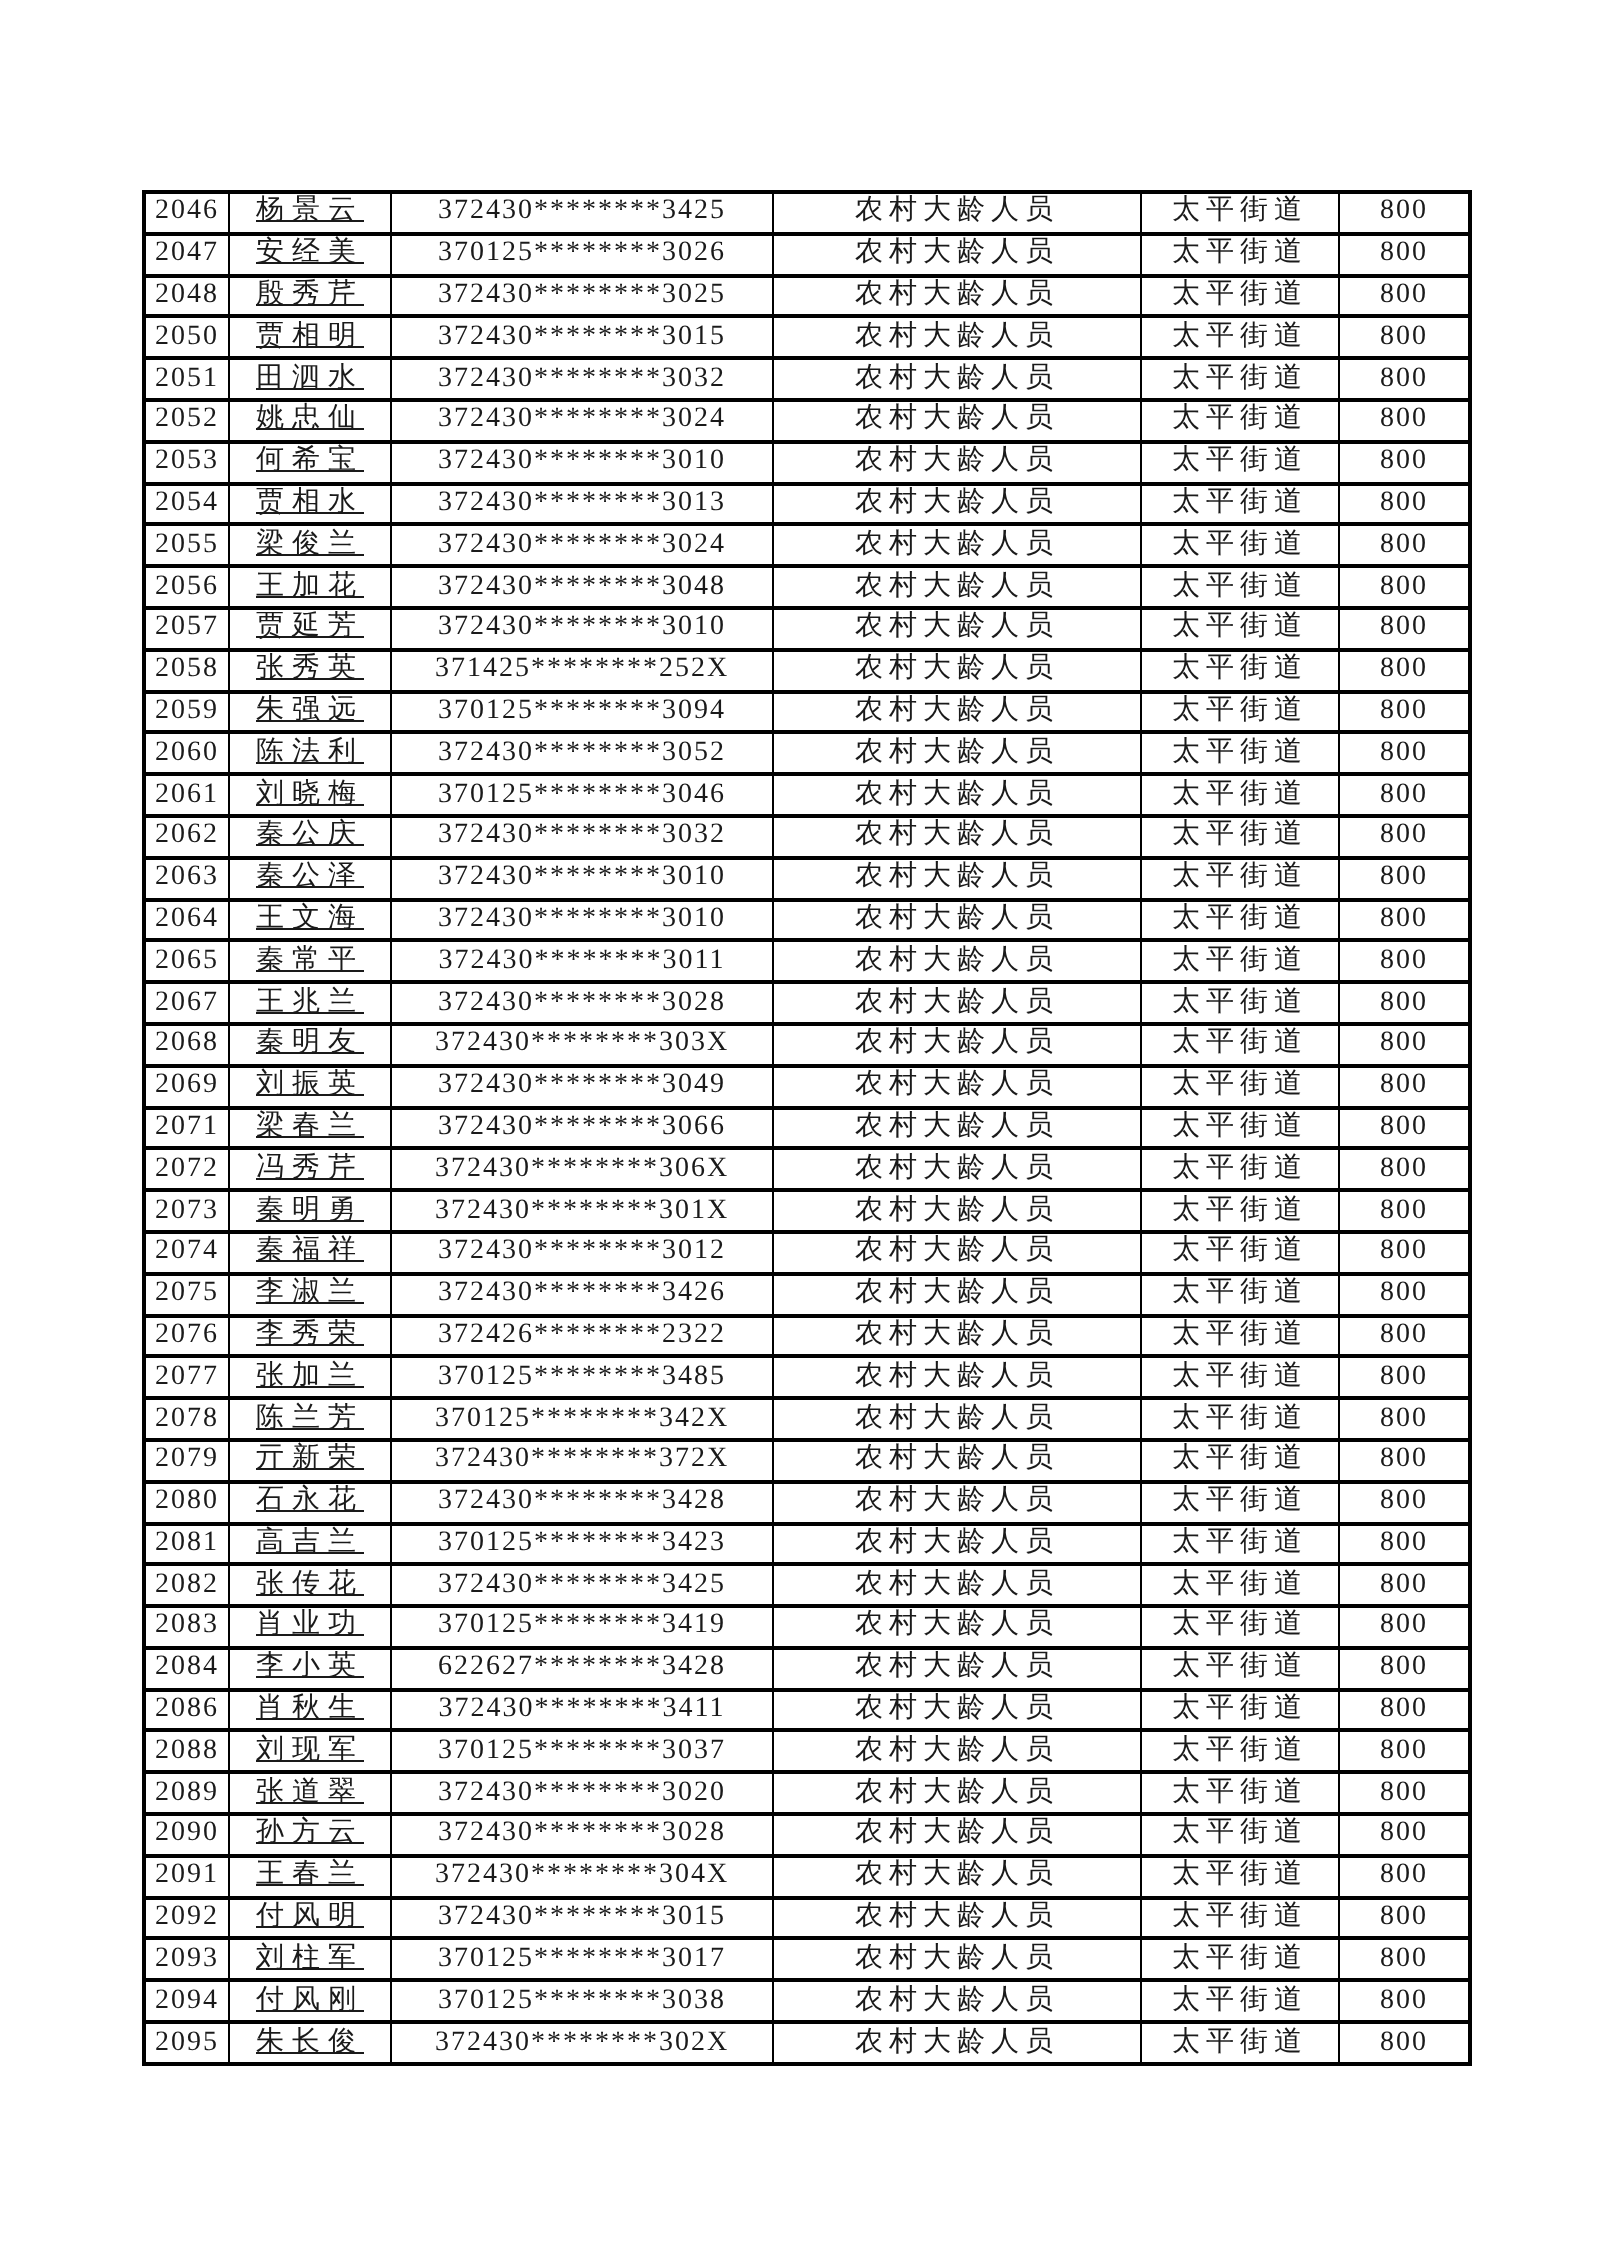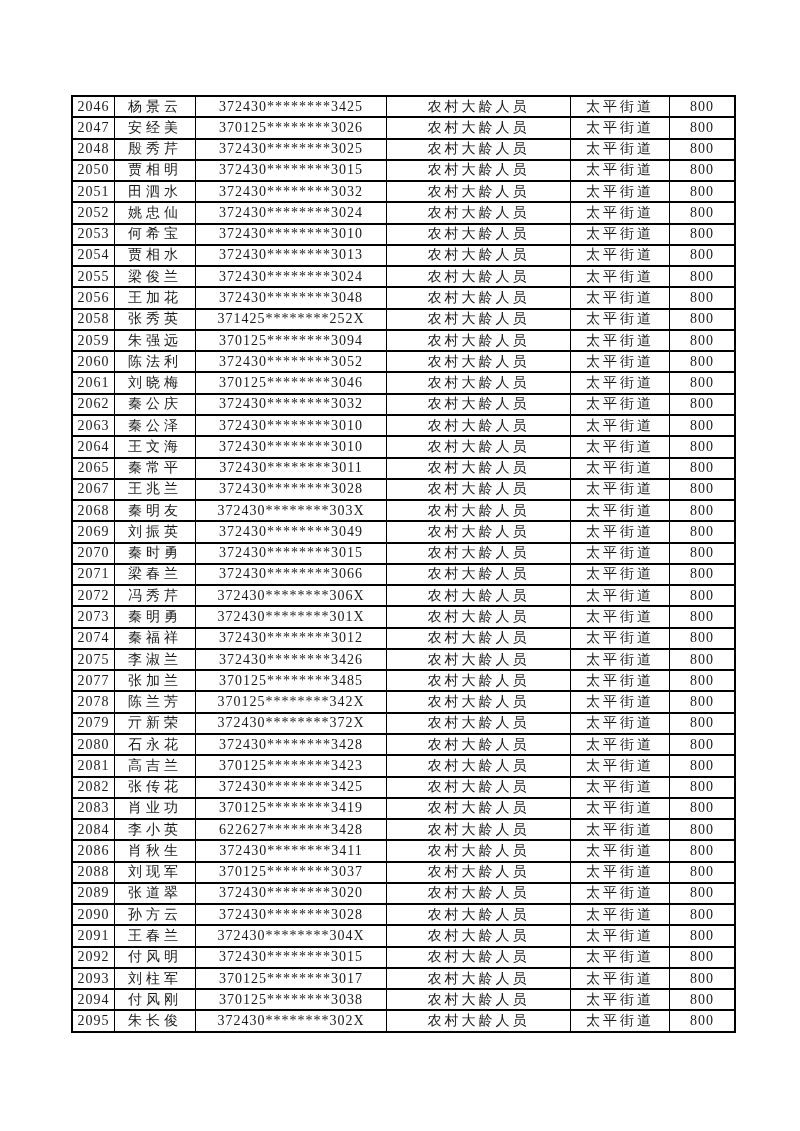--- a/index.html
+++ b/index.html
@@ -38,21 +38,21 @@
     vertical-align: middle;
     padding: 0;
     font-size: 14px;
     line-height: 1;
     white-space: nowrap;
     overflow: hidden;
     color: #1a1a1a;
   }
   table.roster { border: 2px solid #000000; }
   td.c-seq    { width: 41px;  letter-spacing: 1px; }
-  td.c-name   { width: 80px;  letter-spacing: 4px; font-size: 14px; }
+  td.c-name   { width: 80px;  letter-spacing: 4px; font-size: 14px; text-decoration: underline; }
   td.c-id     { width: 190px; letter-spacing: 1px; }
   td.c-cat    { width: 183px; letter-spacing: 3px; }
   td.c-street { width: 98px;  letter-spacing: 3px; }
   td.c-amt    { width: 64px;  letter-spacing: 1px; }
 </style>
 </head>
 <body>
 
 <div class="sheet">
   <table class="roster">
@@ -131,20 +131,28 @@
         </tr>
         <tr>
           <td class="c-seq">2056</td>
           <td class="c-name">王加花</td>
           <td class="c-id">372430********3048</td>
           <td class="c-cat">农村大龄人员</td>
           <td class="c-street">太平街道</td>
           <td class="c-amt">800</td>
         </tr>
         <tr>
+          <td class="c-seq">2057</td>
+          <td class="c-name">贾延芳</td>
+          <td class="c-id">372430********3010</td>
+          <td class="c-cat">农村大龄人员</td>
+          <td class="c-street">太平街道</td>
+          <td class="c-amt">800</td>
+        </tr>
+        <tr>
           <td class="c-seq">2058</td>
           <td class="c-name">张秀英</td>
           <td class="c-id">371425********252X</td>
           <td class="c-cat">农村大龄人员</td>
           <td class="c-street">太平街道</td>
           <td class="c-amt">800</td>
         </tr>
         <tr>
           <td class="c-seq">2059</td>
           <td class="c-name">朱强远</td>
@@ -219,28 +227,20 @@
         </tr>
         <tr>
           <td class="c-seq">2069</td>
           <td class="c-name">刘振英</td>
           <td class="c-id">372430********3049</td>
           <td class="c-cat">农村大龄人员</td>
           <td class="c-street">太平街道</td>
           <td class="c-amt">800</td>
         </tr>
         <tr>
-          <td class="c-seq">2070</td>
-          <td class="c-name">秦时勇</td>
-          <td class="c-id">372430********3015</td>
-          <td class="c-cat">农村大龄人员</td>
-          <td class="c-street">太平街道</td>
-          <td class="c-amt">800</td>
-        </tr>
-        <tr>
           <td class="c-seq">2071</td>
           <td class="c-name">梁春兰</td>
           <td class="c-id">372430********3066</td>
           <td class="c-cat">农村大龄人员</td>
           <td class="c-street">太平街道</td>
           <td class="c-amt">800</td>
         </tr>
         <tr>
           <td class="c-seq">2072</td>
           <td class="c-name">冯秀芹</td>
@@ -262,20 +262,28 @@
           <td class="c-name">秦福祥</td>
           <td class="c-id">372430********3012</td>
           <td class="c-cat">农村大龄人员</td>
           <td class="c-street">太平街道</td>
           <td class="c-amt">800</td>
         </tr>
         <tr>
           <td class="c-seq">2075</td>
           <td class="c-name">李淑兰</td>
           <td class="c-id">372430********3426</td>
+          <td class="c-cat">农村大龄人员</td>
+          <td class="c-street">太平街道</td>
+          <td class="c-amt">800</td>
+        </tr>
+        <tr>
+          <td class="c-seq">2076</td>
+          <td class="c-name">李秀荣</td>
+          <td class="c-id">372426********2322</td>
           <td class="c-cat">农村大龄人员</td>
           <td class="c-street">太平街道</td>
           <td class="c-amt">800</td>
         </tr>
         <tr>
           <td class="c-seq">2077</td>
           <td class="c-name">张加兰</td>
           <td class="c-id">370125********3485</td>
           <td class="c-cat">农村大龄人员</td>
           <td class="c-street">太平街道</td>

